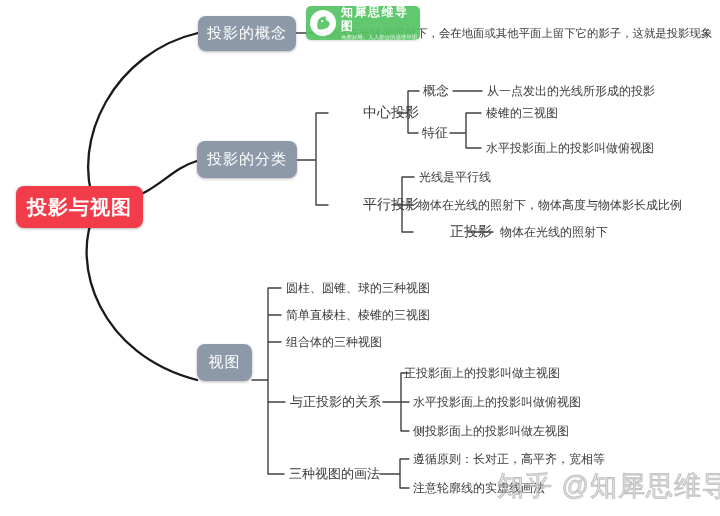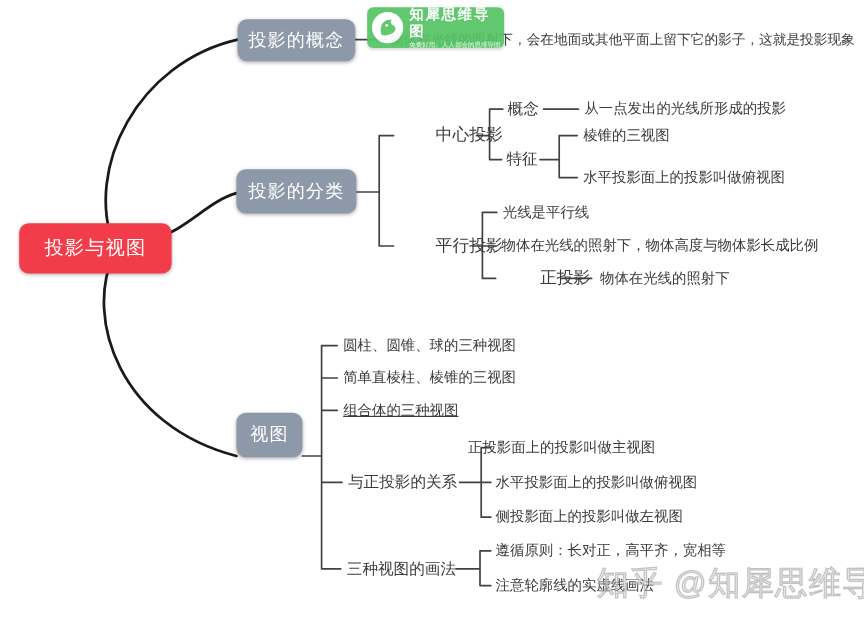--- a/index.html
+++ b/index.html
@@ -3,21 +3,21 @@
 <meta charset="utf-8">
 <style>
   html,body { margin:0; padding:0; }
   body { font-family: "Liberation Sans", "DejaVu Sans", sans-serif; background:#fff; }
   #canvas { position:relative; width:720px; height:516px; background:#fff; overflow:hidden; }
   #wires { position:absolute; left:0; top:0; width:720px; height:516px; }
 
   .node-box { position:absolute; border-radius:8px; color:#fff; display:flex;
               align-items:center; justify-content:center; white-space:nowrap;
               box-shadow:0 1px 3px rgba(0,0,0,.28); z-index:3; }
-  .root    { background:var(--root,#f23c4a); font-size:16px; font-weight:normal; letter-spacing:1px; }
+  .root    { background:var(--root,#f23c4a); font-size:20px; font-weight:bold; letter-spacing:1px; }
   .branch  { background:var(--branch,#8d99a9); font-size:15px; letter-spacing:1px; }
 
   .tnode { position:absolute; transform:translateY(-50%); white-space:nowrap;
            color:var(--text,#3a3a3a); z-index:2; }
   .lv2  { font-size:14px;margin-left:32px; }
   .lv3  { font-size:13px; }
   .tleaf{ font-size:12px; }
   .tleaf.sm { font-size:11.4px; }
 
   .badge { position:absolute; left:306px; top:6px; width:114px; height:34px;
@@ -75,24 +75,24 @@
   <div class="tnode lv2" style="left:331px; top:205px;">平行投影</div>
   <div class="tnode tleaf" style="left:419px; top:177px;">光线是平行线</div>
   <div class="tnode tleaf" style="left:418px; top:205px;">物体在光线的照射下，物体高度与物体影长成比例</div>
   <div class="tnode lv2" style="left:418px; top:232px;">正投影</div>
   <div class="tnode tleaf" style="left:500px; top:232px;">物体在光线的照射下</div>
 
   <div class="node-box branch" style="left:197px; top:344px; width:55px; height:37px;">视图</div>
 
   <div class="tnode tleaf" style="left:286px; top:288px;">圆柱、圆锥、球的三种视图</div>
   <div class="tnode tleaf" style="left:286px; top:315px;">简单直棱柱、棱锥的三视图</div>
-  <div class="tnode tleaf" style="left:286px; top:342px;text-decoration:underline;">组合体的三种视图</div>
+  <div class="tnode tleaf" style="left:286px; top:342px;">组合体的三种视图</div>
 
   <div class="tnode lv3" style="left:290px; top:402px;">与正投影的关系</div>
-  <div class="tnode tleaf" style="left:390px; top:373px;">正投影面上的投影叫做主视图</div>
+  <div class="tnode tleaf" style="left:404px; top:373px;">正投影面上的投影叫做主视图</div>
   <div class="tnode tleaf" style="left:413px; top:402px;">水平投影面上的投影叫做俯视图</div>
   <div class="tnode tleaf" style="left:413px; top:431px;">侧投影面上的投影叫做左视图</div>
 
   <div class="tnode lv3" style="left:289px; top:474px;">三种视图的画法</div>
   <div class="tnode tleaf" style="left:413px; top:459px;">遵循原则：长对正，高平齐，宽相等</div>
   <div class="tnode tleaf" style="left:413px; top:488px;">注意轮廓线的实虚线画法</div>
 
   <div class="badge">
     <span style="display:flex;">
       <svg width="28" height="28" viewBox="0 0 28 28">

